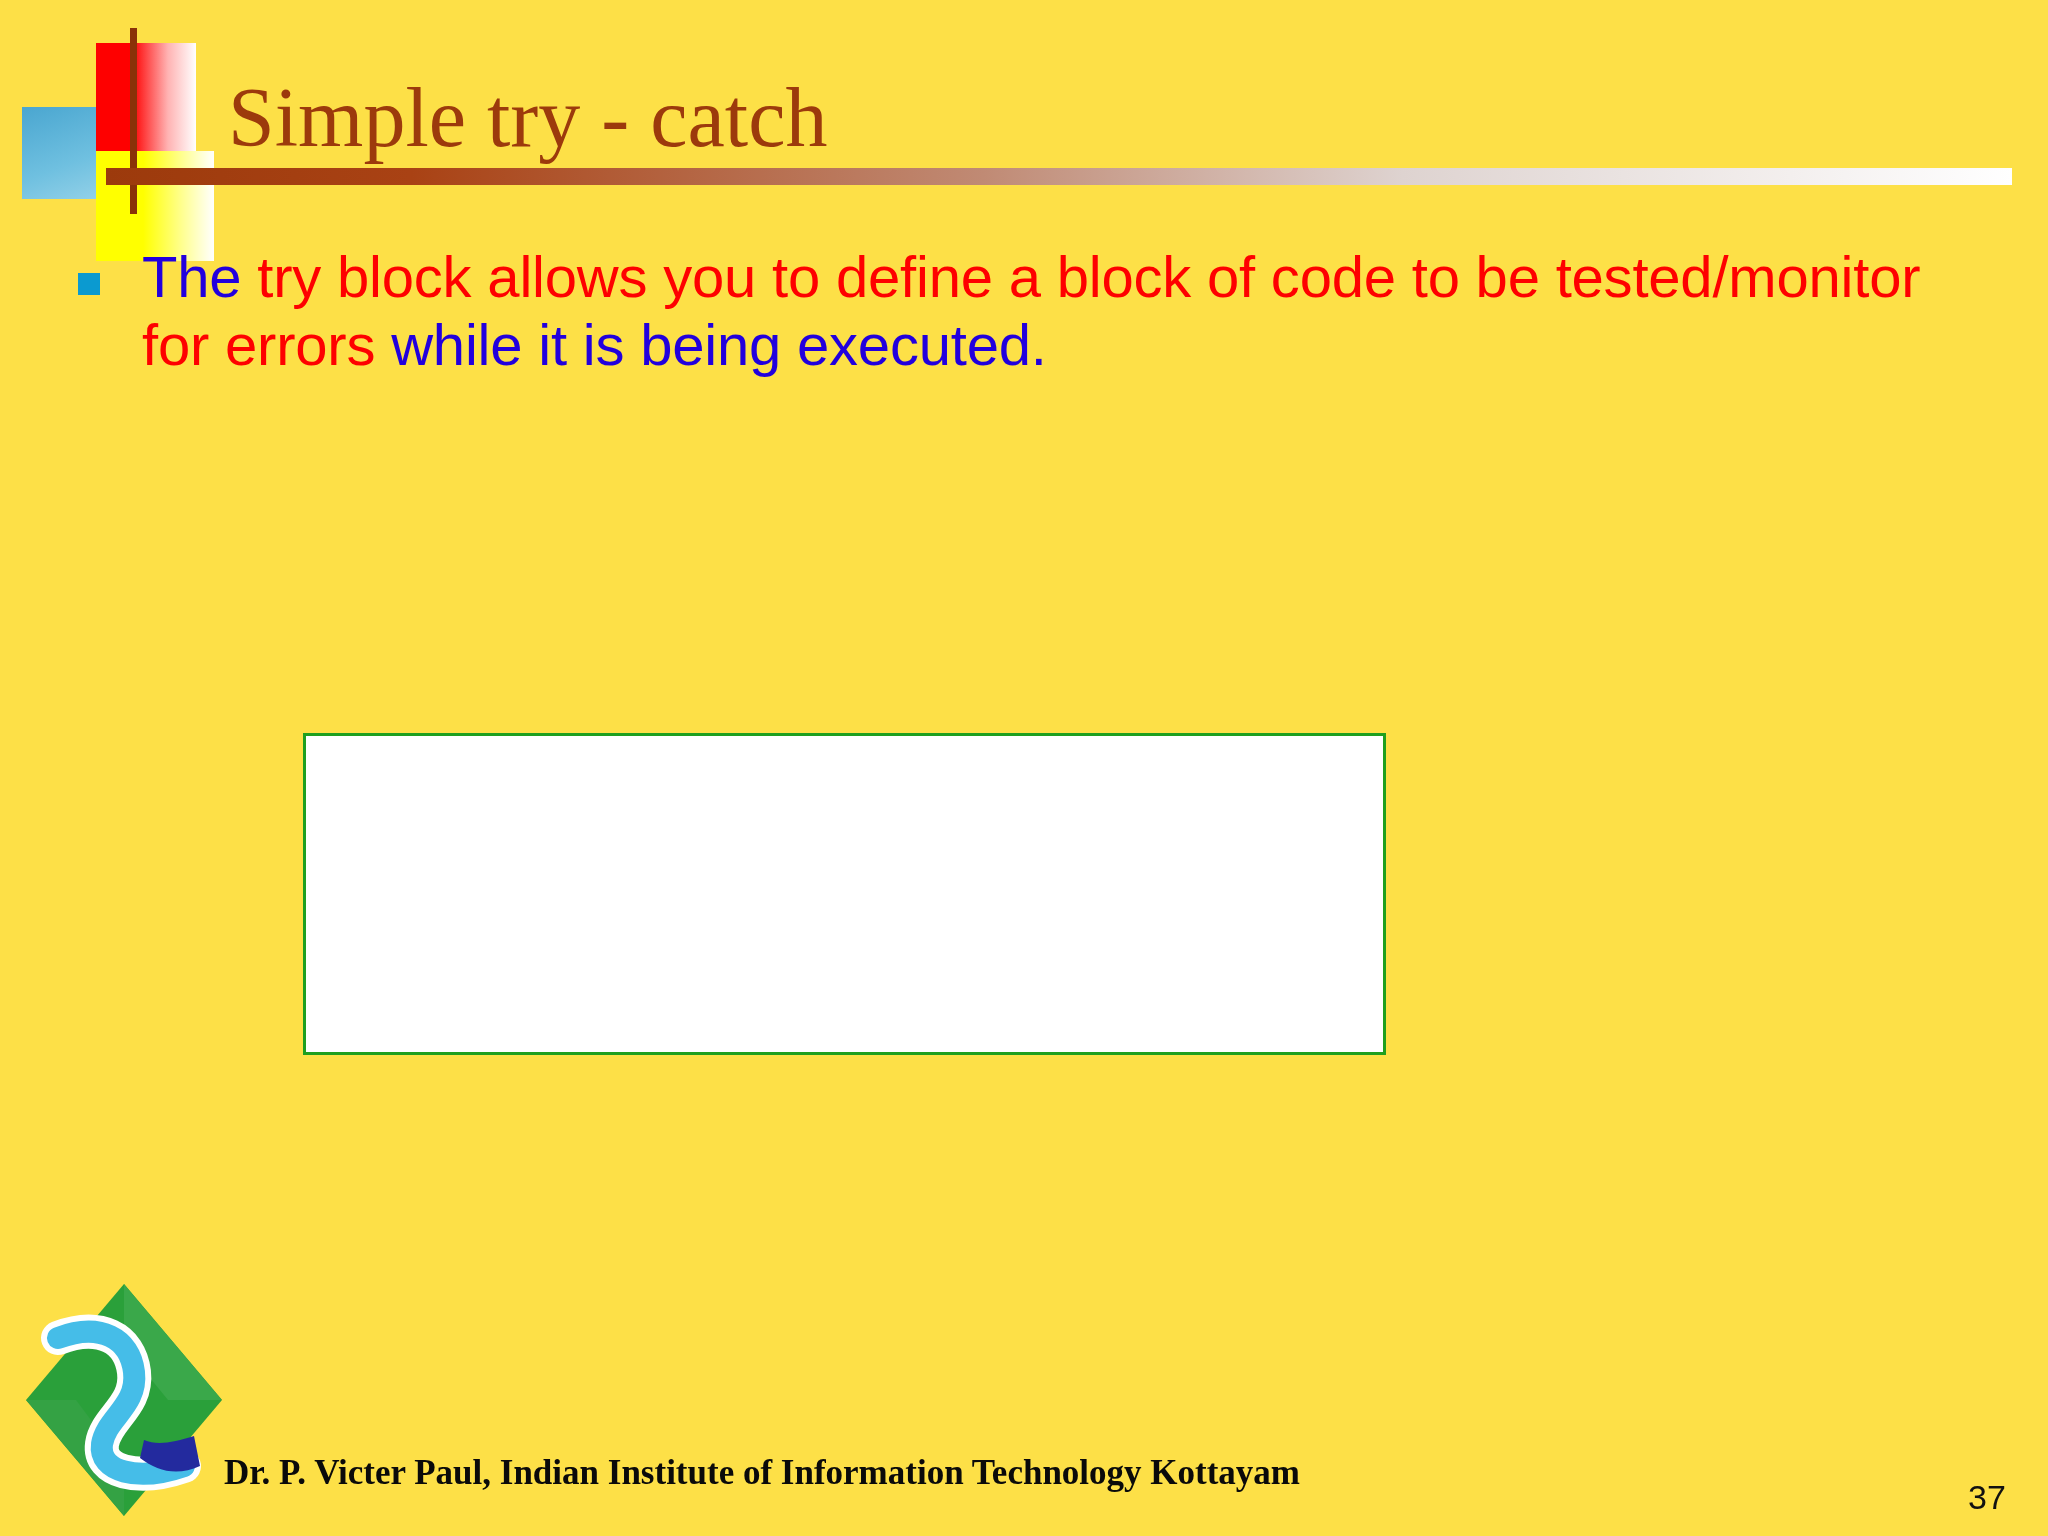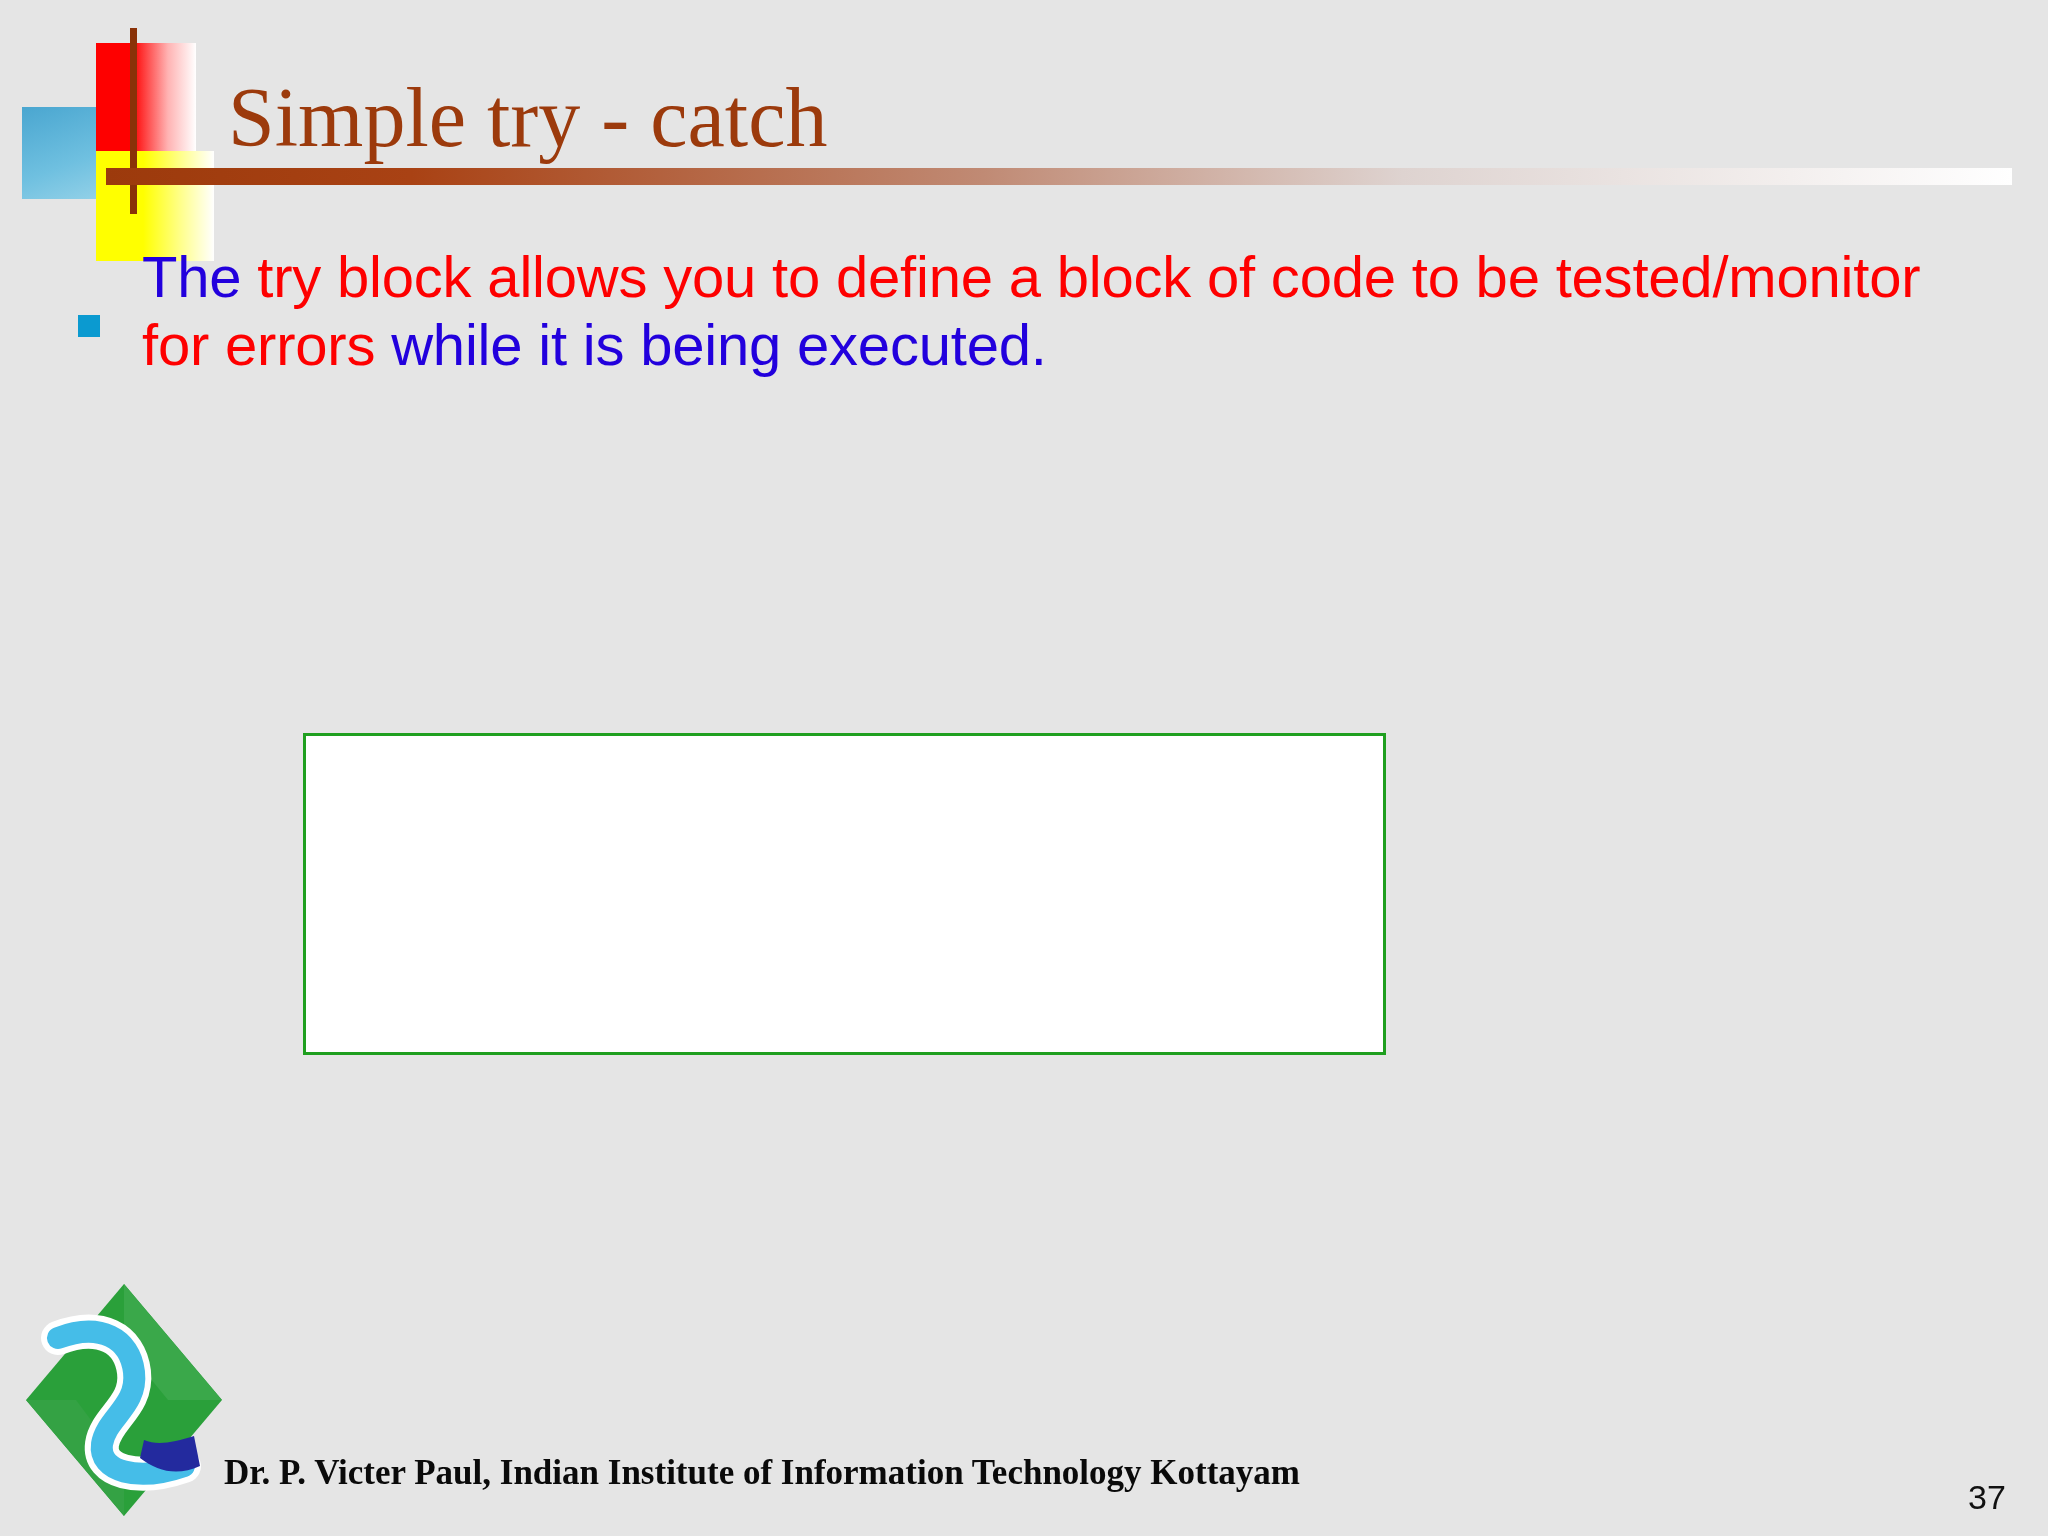--- a/index.html
+++ b/index.html
@@ -7,21 +7,21 @@
     padding: 0;
     background: #ffffff;
   }
   body {
     font-family: "Liberation Sans", sans-serif;
   }
   #slide {
     position: relative;
     width: 2048px;
     height: 1536px;
-    background: #e5e5e5;
+    background: #fde047;
     overflow: hidden;
   }
 
   
   .deco-blue {
     position: absolute;
     left: 22px;
     top: 107px;
     width: 118px;
     height: 92px;
@@ -74,21 +74,21 @@
   
   .bullets {
     position: absolute;
     left: 78px;
     top: 243px;
     width: 1880px;
   }
   .bullet-row {
     position: relative;
     display: flex;
-    align-items: center;
+    align-items: flex-start;
     margin-bottom: 14px;
   }
   .bullet-marker {
     flex: 0 0 auto;
     width: 22px;
     height: 22px;
     background: #0b9ad0;
     margin-top: 30px;
     margin-right: 42px;
   }

